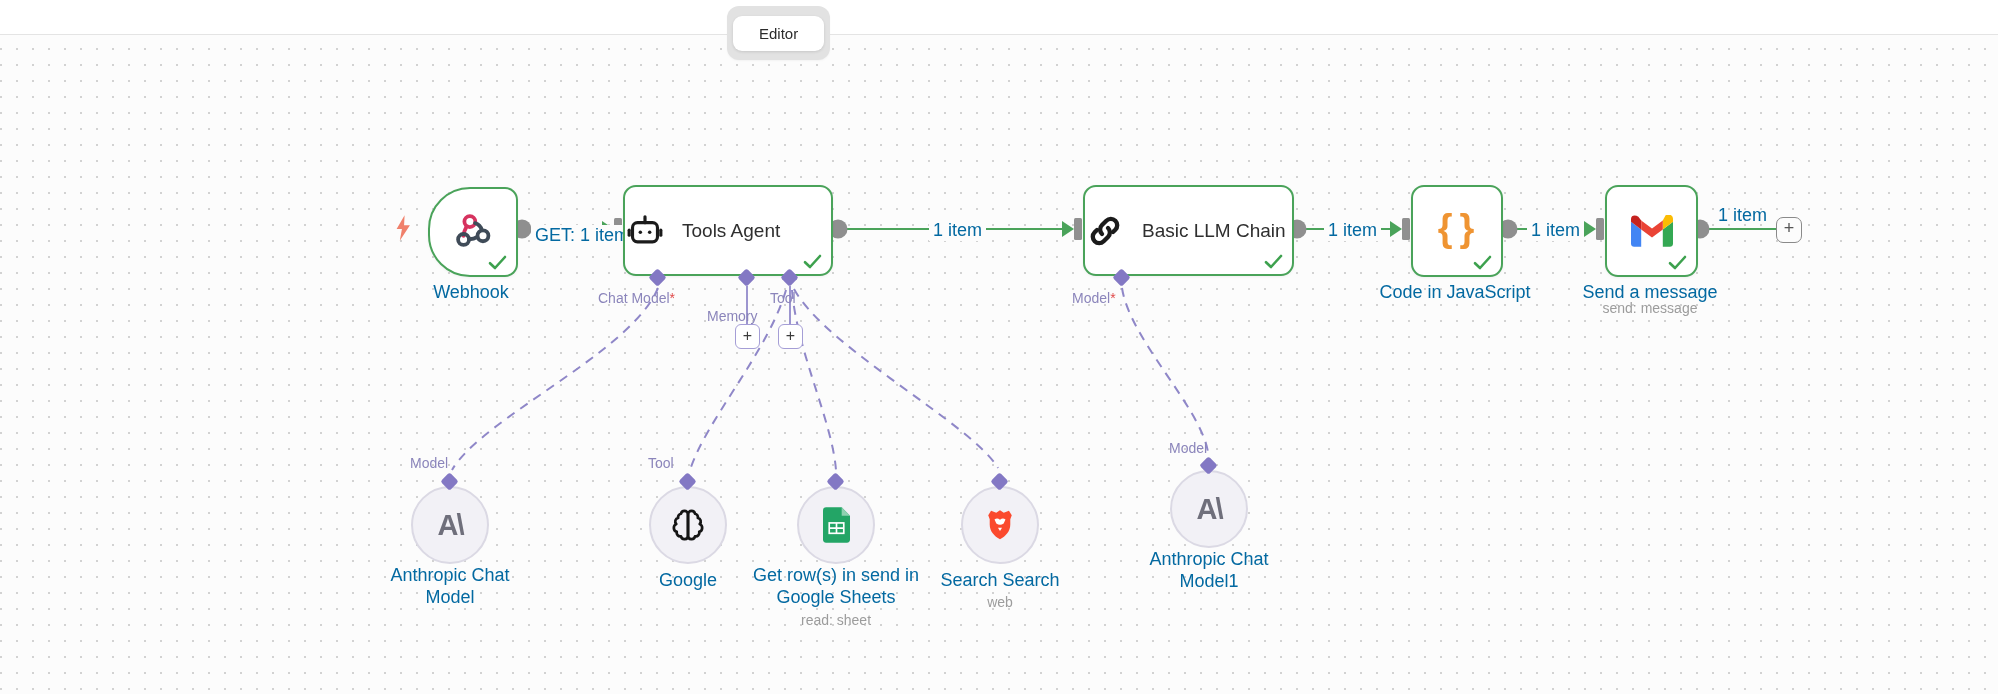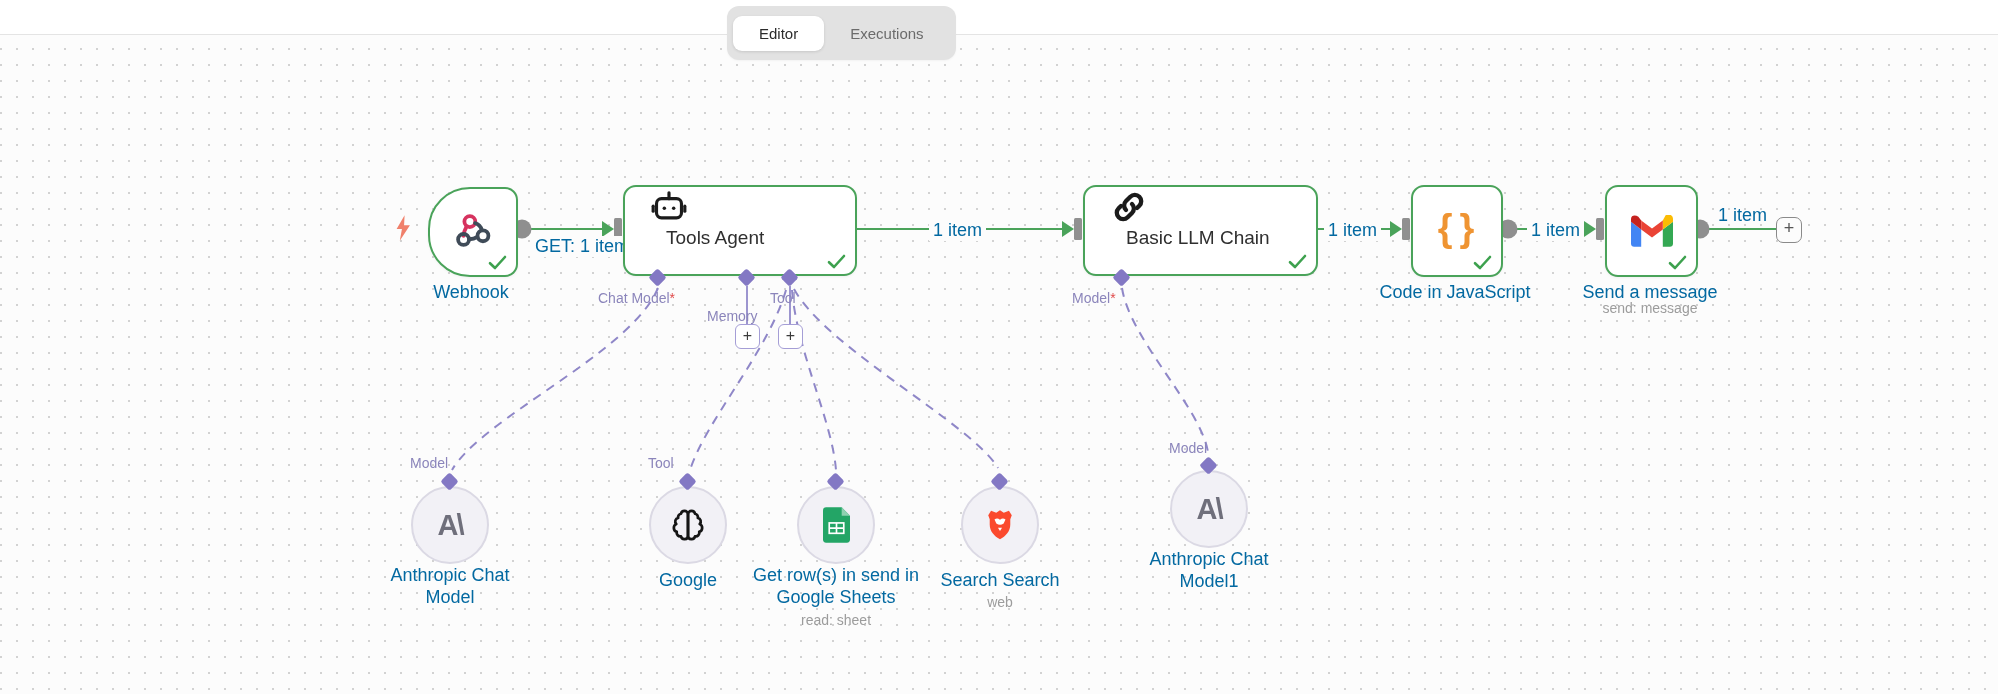--- a/index.html
+++ b/index.html
@@ -24,21 +24,21 @@
   .tab{font-size:15px;color:#6b6b6b;padding:9px 26px;border-radius:9px;cursor:pointer;white-space:nowrap;}
   .tab.active{background:#ffffff;color:#2b2b2b;font-weight:500;box-shadow:0 1px 3px rgba(0,0,0,0.12);}
   
   svg.wires{position:absolute;left:0;top:0;z-index:5;}
   
   .node{
     position:absolute;background:#ffffff;border:2px solid #4aa35a;border-radius:13px;
     z-index:10;box-shadow:0 1px 3px rgba(0,0,0,0.05);
   }
   .node.trigger{border-radius:42px 13px 13px 42px;}
-  .node.wide{display:flex;padding-left:24px;flex-direction:column;}
+  .node.wide{display:flex;align-items:center;}
   .node.square{display:flex;align-items:center;justify-content:center;}
   .ntitle{font-size:19px;color:#2f2f2f;font-weight:500;margin-left:17px;white-space:nowrap;}
   .ncheck{position:absolute;right:9px;bottom:5px;line-height:0;}
   .nlabel{position:absolute;z-index:12;text-align:center;font-size:18px;color:#0369a1;font-weight:500;line-height:1.22;}
   .nsub{position:absolute;z-index:12;text-align:center;font-size:14px;color:#9c9c9c;}
   
   .cnode{
     position:absolute;width:74px;height:74px;border-radius:50%;
     background:#f2f1f6;border:2px solid #dbd9e4;z-index:10;
     display:flex;align-items:center;justify-content:center;
@@ -68,21 +68,20 @@
   .bolt{position:absolute;z-index:9;line-height:0;}
 </style>
 </head>
 <body>
 
 <div class="topbar"></div>
 <div class="canvas"></div>
 
 <div class="tabswitch">
   <div class="tab active">Editor</div>
-  <div class="tab">Executions</div>
 </div>
 
 <svg class="wires" width="1998" height="694" viewBox="0 0 1998 694">
 
   <g stroke="#4aa35a" stroke-width="2" fill="none">
     <path d="M522 229 H603"></path>
     <path d="M838 229 H1062"></path>
     <path d="M1297 229 H1391"></path>
     <path d="M1508 229 H1585"></path>
     <path d="M1700 229 H1776"></path>
@@ -206,21 +205,21 @@
         <path d="M2 8.2 L7 13 L17 2" stroke="#3da14e" stroke-width="2.6" fill="none" stroke-linecap="round" stroke-linejoin="round"></path>
       </svg>
   </span>
 </div>
 <div class="nlabel" style="left:1560px;top:282px;width:180px;">Send a message</div>
 <div class="nsub" style="left:1560px;top:300px;width:180px;">send: message</div>
 
 <div class="endplus" style="left:1776px;top:217px;">+</div>
 <div class="wlabel floating" style="left:1714px;top:205px;">1 item</div>
 
-<div class="wlabel" style="left:531px;top:236px;">GET: 1 item</div>
+<div class="wlabel" style="left:531px;top:225px;">GET: 1 item</div>
 <div class="wlabel" style="left:929px;top:220px;">1 item</div>
 <div class="wlabel" style="left:1324px;top:220px;">1 item</div>
 <div class="wlabel" style="left:1527px;top:220px;">1 item</div>
 
 <div class="diamond" style="left:651px;top:271px;"></div>
 <div class="portlabel" style="left:598px;top:290px;width:120px;"><span>Chat Model</span><span class="req">*</span></div>
 <div class="diamond" style="left:740px;top:271px;"></div>
 <div class="portlabel" style="left:707px;top:280px;width:80px;margin-top:28px;">Memory</div>
 <div class="diamond" style="left:783px;top:271px;"></div>
 <div class="portlabel" style="left:770px;top:290px;width:40px;">Tool</div>

